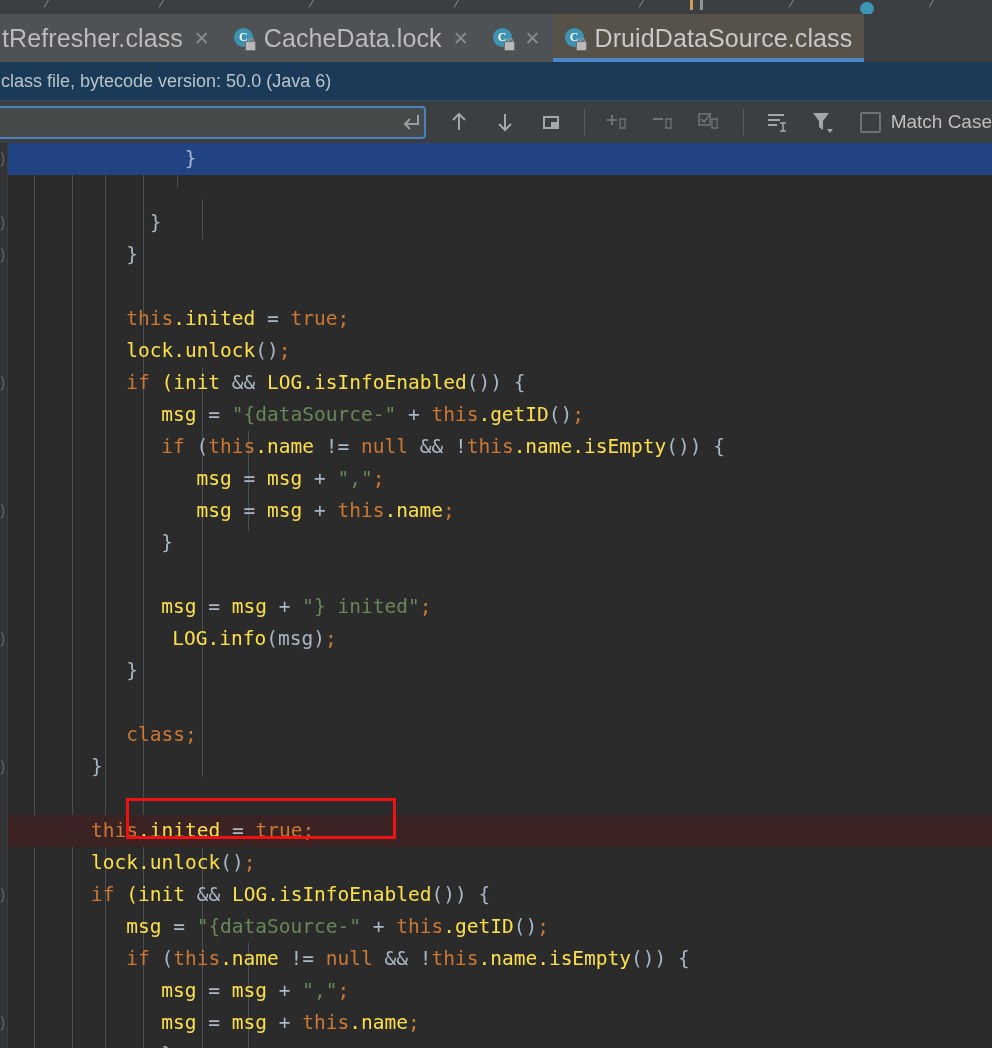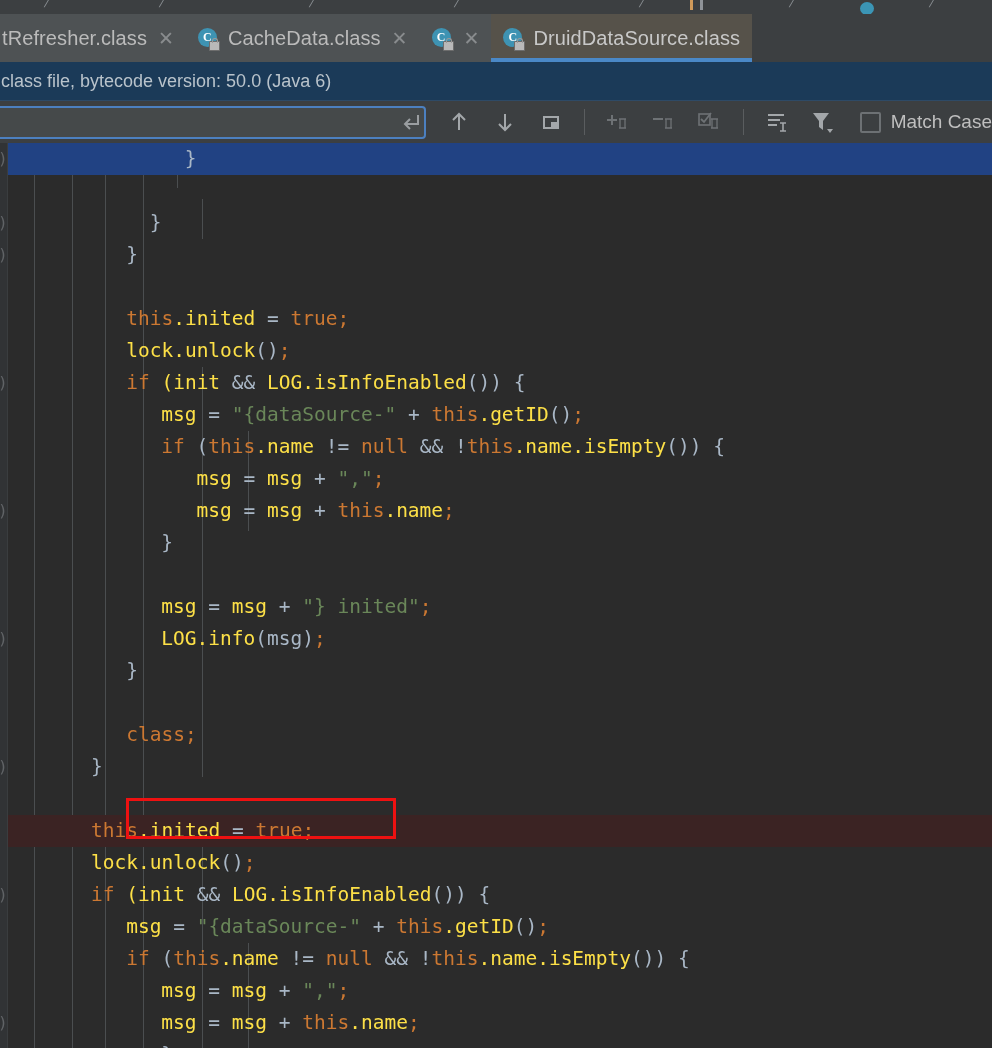--- a/index.html
+++ b/index.html
@@ -60,21 +60,21 @@
   }
   .tab.active::after {
     content: "";
     position: absolute;
     left: 0; right: 0; bottom: 0;
     height: 4px;
     background: #4a88c7;
   }
   .tab-label {
     color: #bbbbbb;
-    font-size: 20px;
+    font-size: 25px;
     white-space: nowrap;
     letter-spacing: 0.1px;
   }
   .tab.active .tab-label { color: #c8c8c8; }
   .tab-close {
     color: #898c8e;
     font-size: 19px;
     line-height: 1;
     margin-left: 2px;
   }
@@ -289,21 +289,21 @@
       <div class="tab" style="margin-left: -10px;">
         <span class="tab-label">tRefresher.class</span>
         <span class="tab-close">✕</span>
       </div>
       <div class="tab">
         <span class="class-icon">
           <span class="disc"></span>
           <span class="letter">C</span>
           <span class="lock"></span>
         </span>
-        <span class="tab-label">CacheData.class</span>
+        <span class="tab-label">CacheData.lock</span>
         <span class="tab-close">✕</span>
       </div>
       <div class="tab">
         <span class="class-icon">
           <span class="disc"></span>
           <span class="letter">C</span>
           <span class="lock"></span>
         </span>
         <span class="tab-close">✕</span>
       </div>
@@ -411,21 +411,21 @@
         <div class="row" style="top: 160px;"><span class="txt" style="padding-left: 126.2px;"><span class="kw">this</span><span class="id">.inited </span><span class="pun">= </span><span class="kw">true</span><span class="semi">;</span></span></div>
         <div class="row" style="top: 192px;"><span class="txt" style="padding-left: 126.2px;"><span class="id">lock.unlock</span><span class="pun">()</span><span class="semi">;</span></span></div>
         <div class="row" style="top: 224px;"><span class="txt" style="padding-left: 126.2px;"><span class="kw">if</span><span class="id"> (init </span><span class="pun">&amp;&amp; </span><span class="id">LOG.isInfoEnabled</span><span class="pun">()) {</span></span></div>
         <div class="row" style="top: 256px;"><span class="txt" style="padding-left: 161.36px;"><span class="id">msg </span><span class="pun">= </span><span class="str">"{dataSource-"</span><span class="pun"> + </span><span class="kw">this</span><span class="id">.getID</span><span class="pun">()</span><span class="semi">;</span></span></div>
         <div class="row" style="top: 288px;"><span class="txt" style="padding-left: 161.36px;"><span class="kw">if</span><span class="pun"> (</span><span class="kw">this</span><span class="id">.name </span><span class="pun">!= </span><span class="kw">null</span><span class="pun"> &amp;&amp; !</span><span class="kw">this</span><span class="id">.name.isEmpty</span><span class="pun">()) {</span></span></div>
         <div class="row" style="top: 320px;"><span class="txt" style="padding-left: 196.52px;"><span class="id">msg </span><span class="pun">= </span><span class="id">msg </span><span class="pun">+ </span><span class="str">","</span><span class="semi">;</span></span></div>
         <div class="row" style="top: 352px;"><span class="txt" style="padding-left: 196.52px;"><span class="id">msg </span><span class="pun">= </span><span class="id">msg </span><span class="pun">+ </span><span class="kw">this</span><span class="id">.name</span><span class="semi">;</span></span></div>
         <div class="row" style="top: 384px;"><span class="txt" style="padding-left: 161.36px;"><span class="pun">}</span></span></div>
         <div class="row" style="top: 416px;"><span class="txt" style="padding-left: 9px;"></span></div>
         <div class="row" style="top: 448px;"><span class="txt" style="padding-left: 161.36px;"><span class="id">msg </span><span class="pun">= </span><span class="id">msg </span><span class="pun">+ </span><span class="str">"} inited"</span><span class="semi">;</span></span></div>
-        <div class="row" style="top: 480px;"><span class="txt" style="padding-left: 161.36px;"><span class="id">LOG.info</span><span class="pun">(msg)</span><span class="semi">;</span></span></div>
+        <div class="row" style="top: 480px;"><span class="txt" style="padding-left: 161.36px; margin-left: 11px;"><span class="id">LOG.info</span><span class="pun">(msg)</span><span class="semi">;</span></span></div>
         <div class="row" style="top: 512px;"><span class="txt" style="padding-left: 126.2px;"><span class="pun">}</span></span></div>
         <div class="row" style="top: 544px;"><span class="txt" style="padding-left: 9px;"></span></div>
         <div class="row" style="top: 576px;"><span class="txt" style="padding-left: 126.2px;"><span class="kw">class</span><span class="semi">;</span></span></div>
         <div class="row" style="top: 608px;"><span class="txt" style="padding-left: 91.04px;"><span class="pun">}</span></span></div>
         <div class="row" style="top: 640px;"><span class="txt" style="padding-left: 9px;"></span></div>
         <div class="row errline" style="top: 672px;"><span class="txt" style="padding-left: 91.04px;"><span class="kw">this</span><span class="id">.inited </span><span class="pun">= </span><span class="kw">true</span><span class="semi">;</span></span></div>
         <div class="row" style="top: 704px;"><span class="txt" style="padding-left: 91.04px;"><span class="id">lock.unlock</span><span class="pun">()</span><span class="semi">;</span></span></div>
         <div class="row" style="top: 736px;"><span class="txt" style="padding-left: 91.04px;"><span class="kw">if</span><span class="id"> (init </span><span class="pun">&amp;&amp; </span><span class="id">LOG.isInfoEnabled</span><span class="pun">()) {</span></span></div>
         <div class="row" style="top: 768px;"><span class="txt" style="padding-left: 126.2px;"><span class="id">msg </span><span class="pun">= </span><span class="str">"{dataSource-"</span><span class="pun"> + </span><span class="kw">this</span><span class="id">.getID</span><span class="pun">()</span><span class="semi">;</span></span></div>
         <div class="row" style="top: 800px;"><span class="txt" style="padding-left: 126.2px;"><span class="kw">if</span><span class="pun"> (</span><span class="kw">this</span><span class="id">.name </span><span class="pun">!= </span><span class="kw">null</span><span class="pun"> &amp;&amp; !</span><span class="kw">this</span><span class="id">.name.isEmpty</span><span class="pun">()) {</span></span></div>

